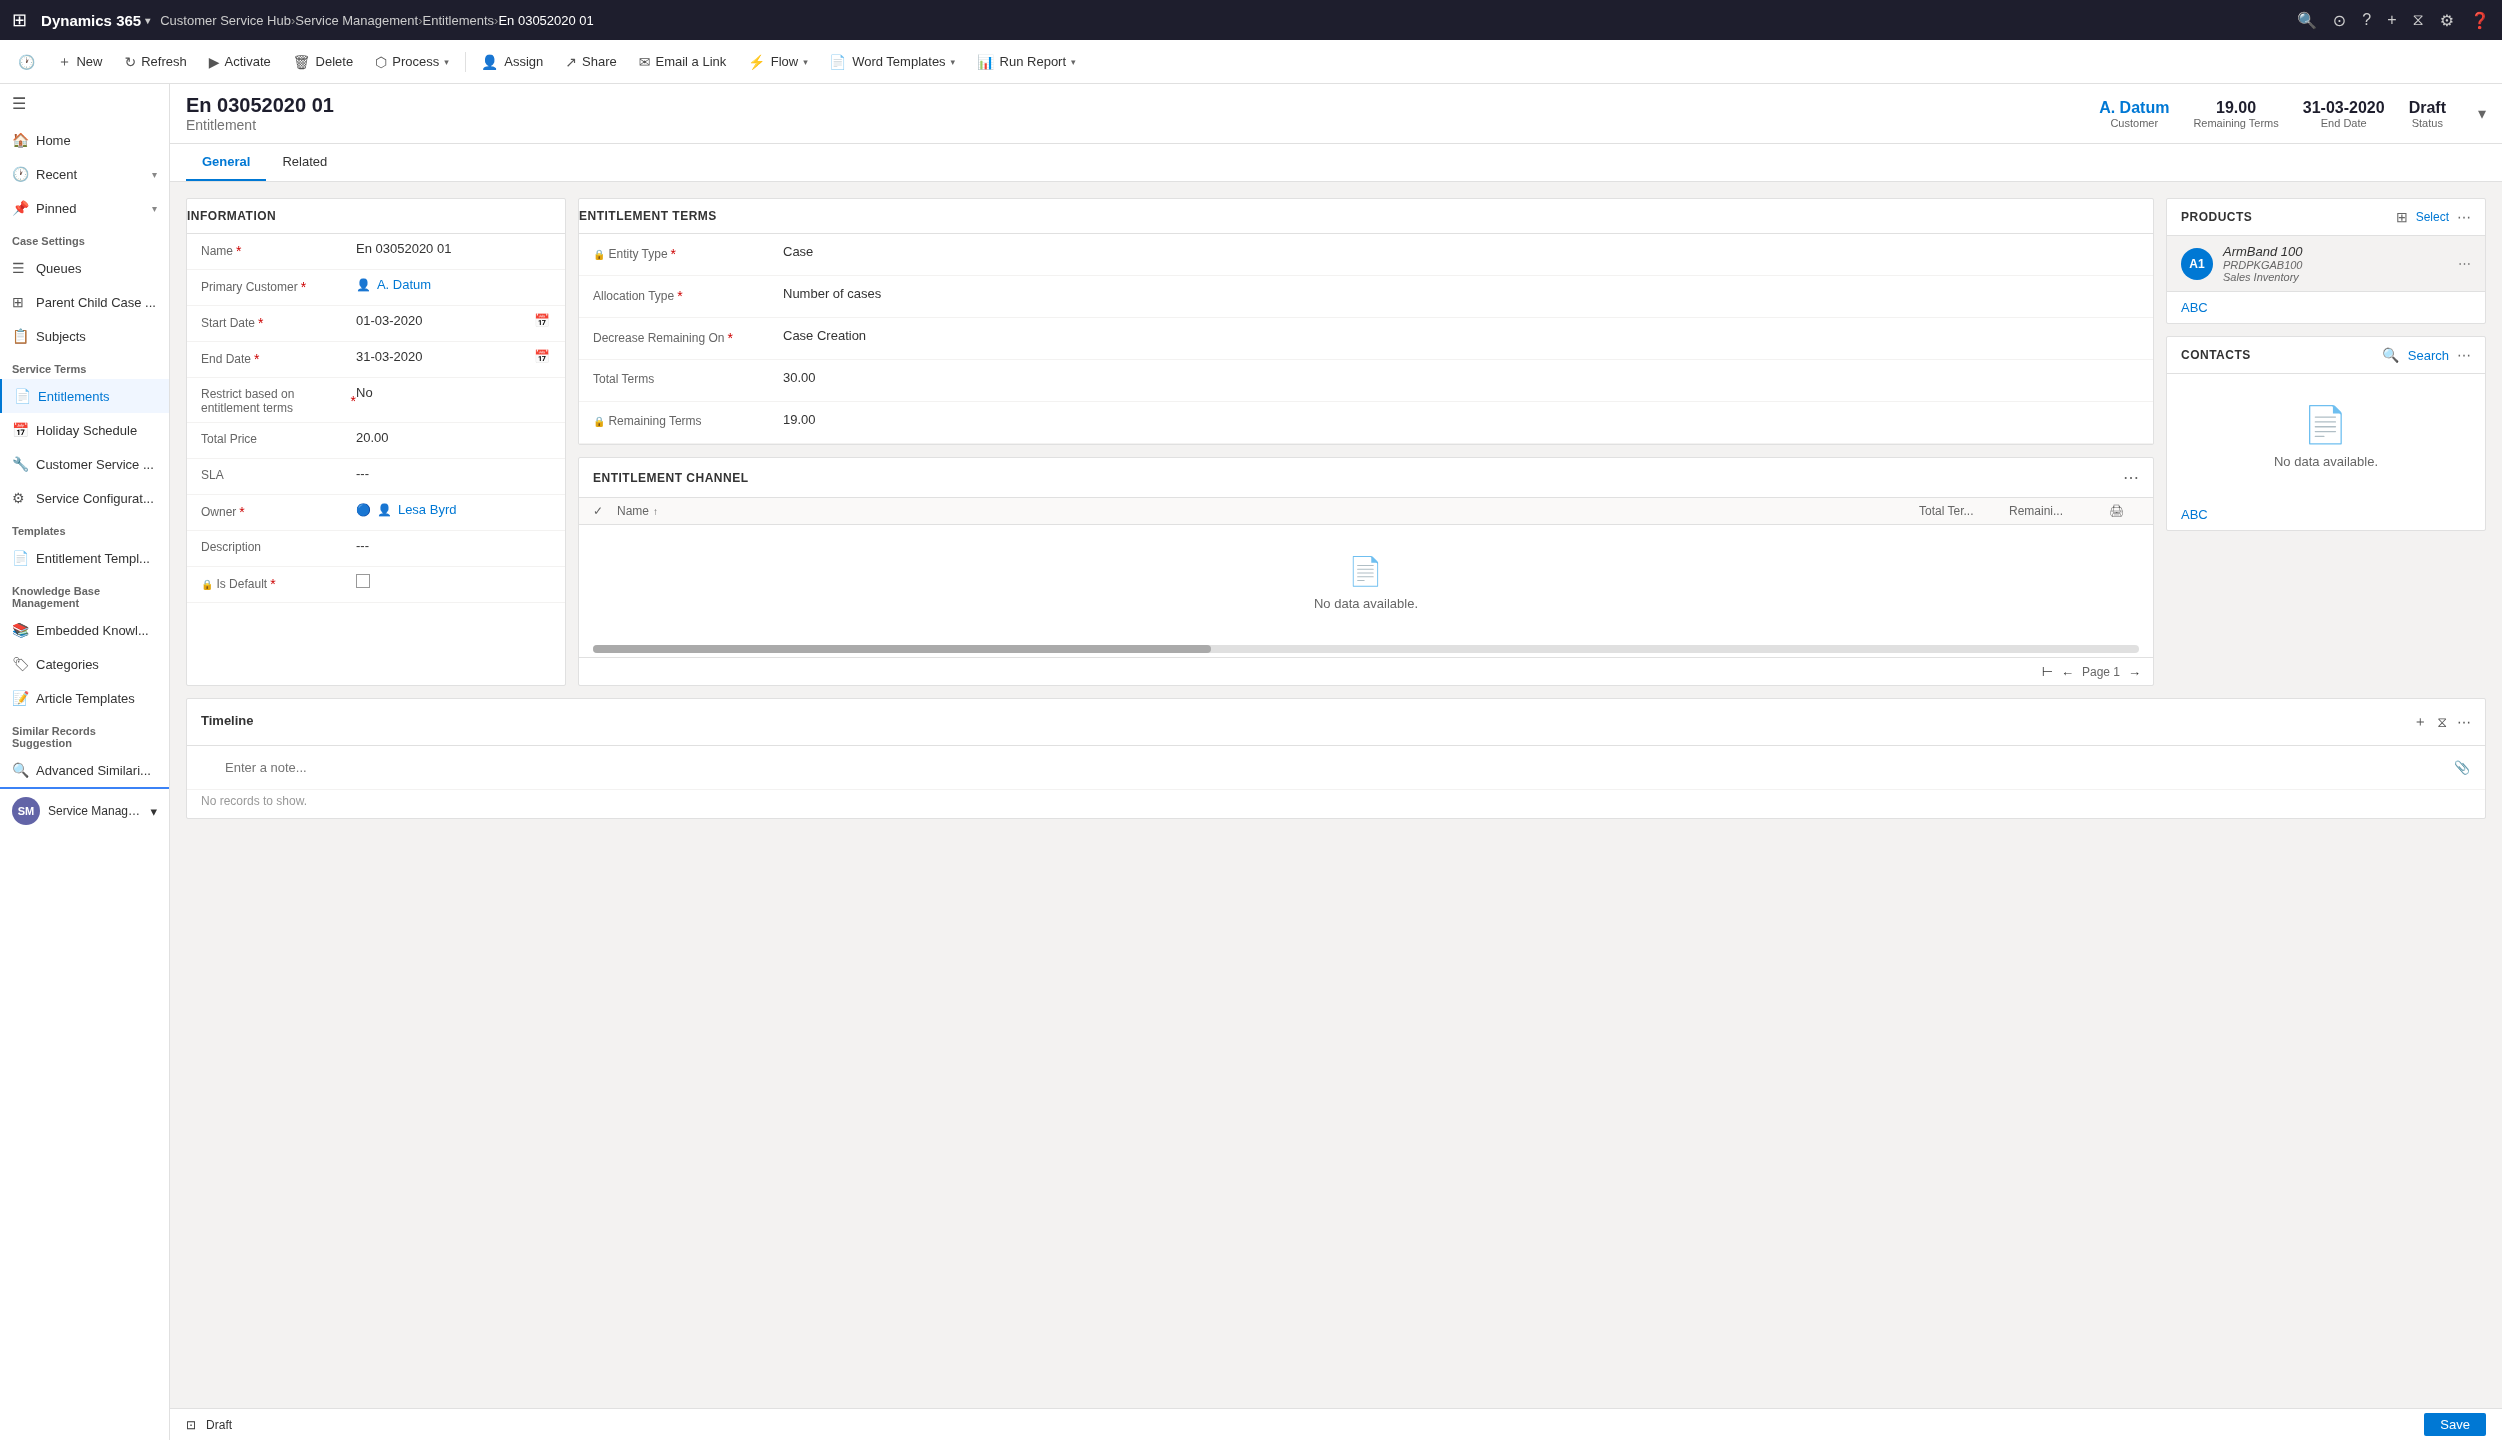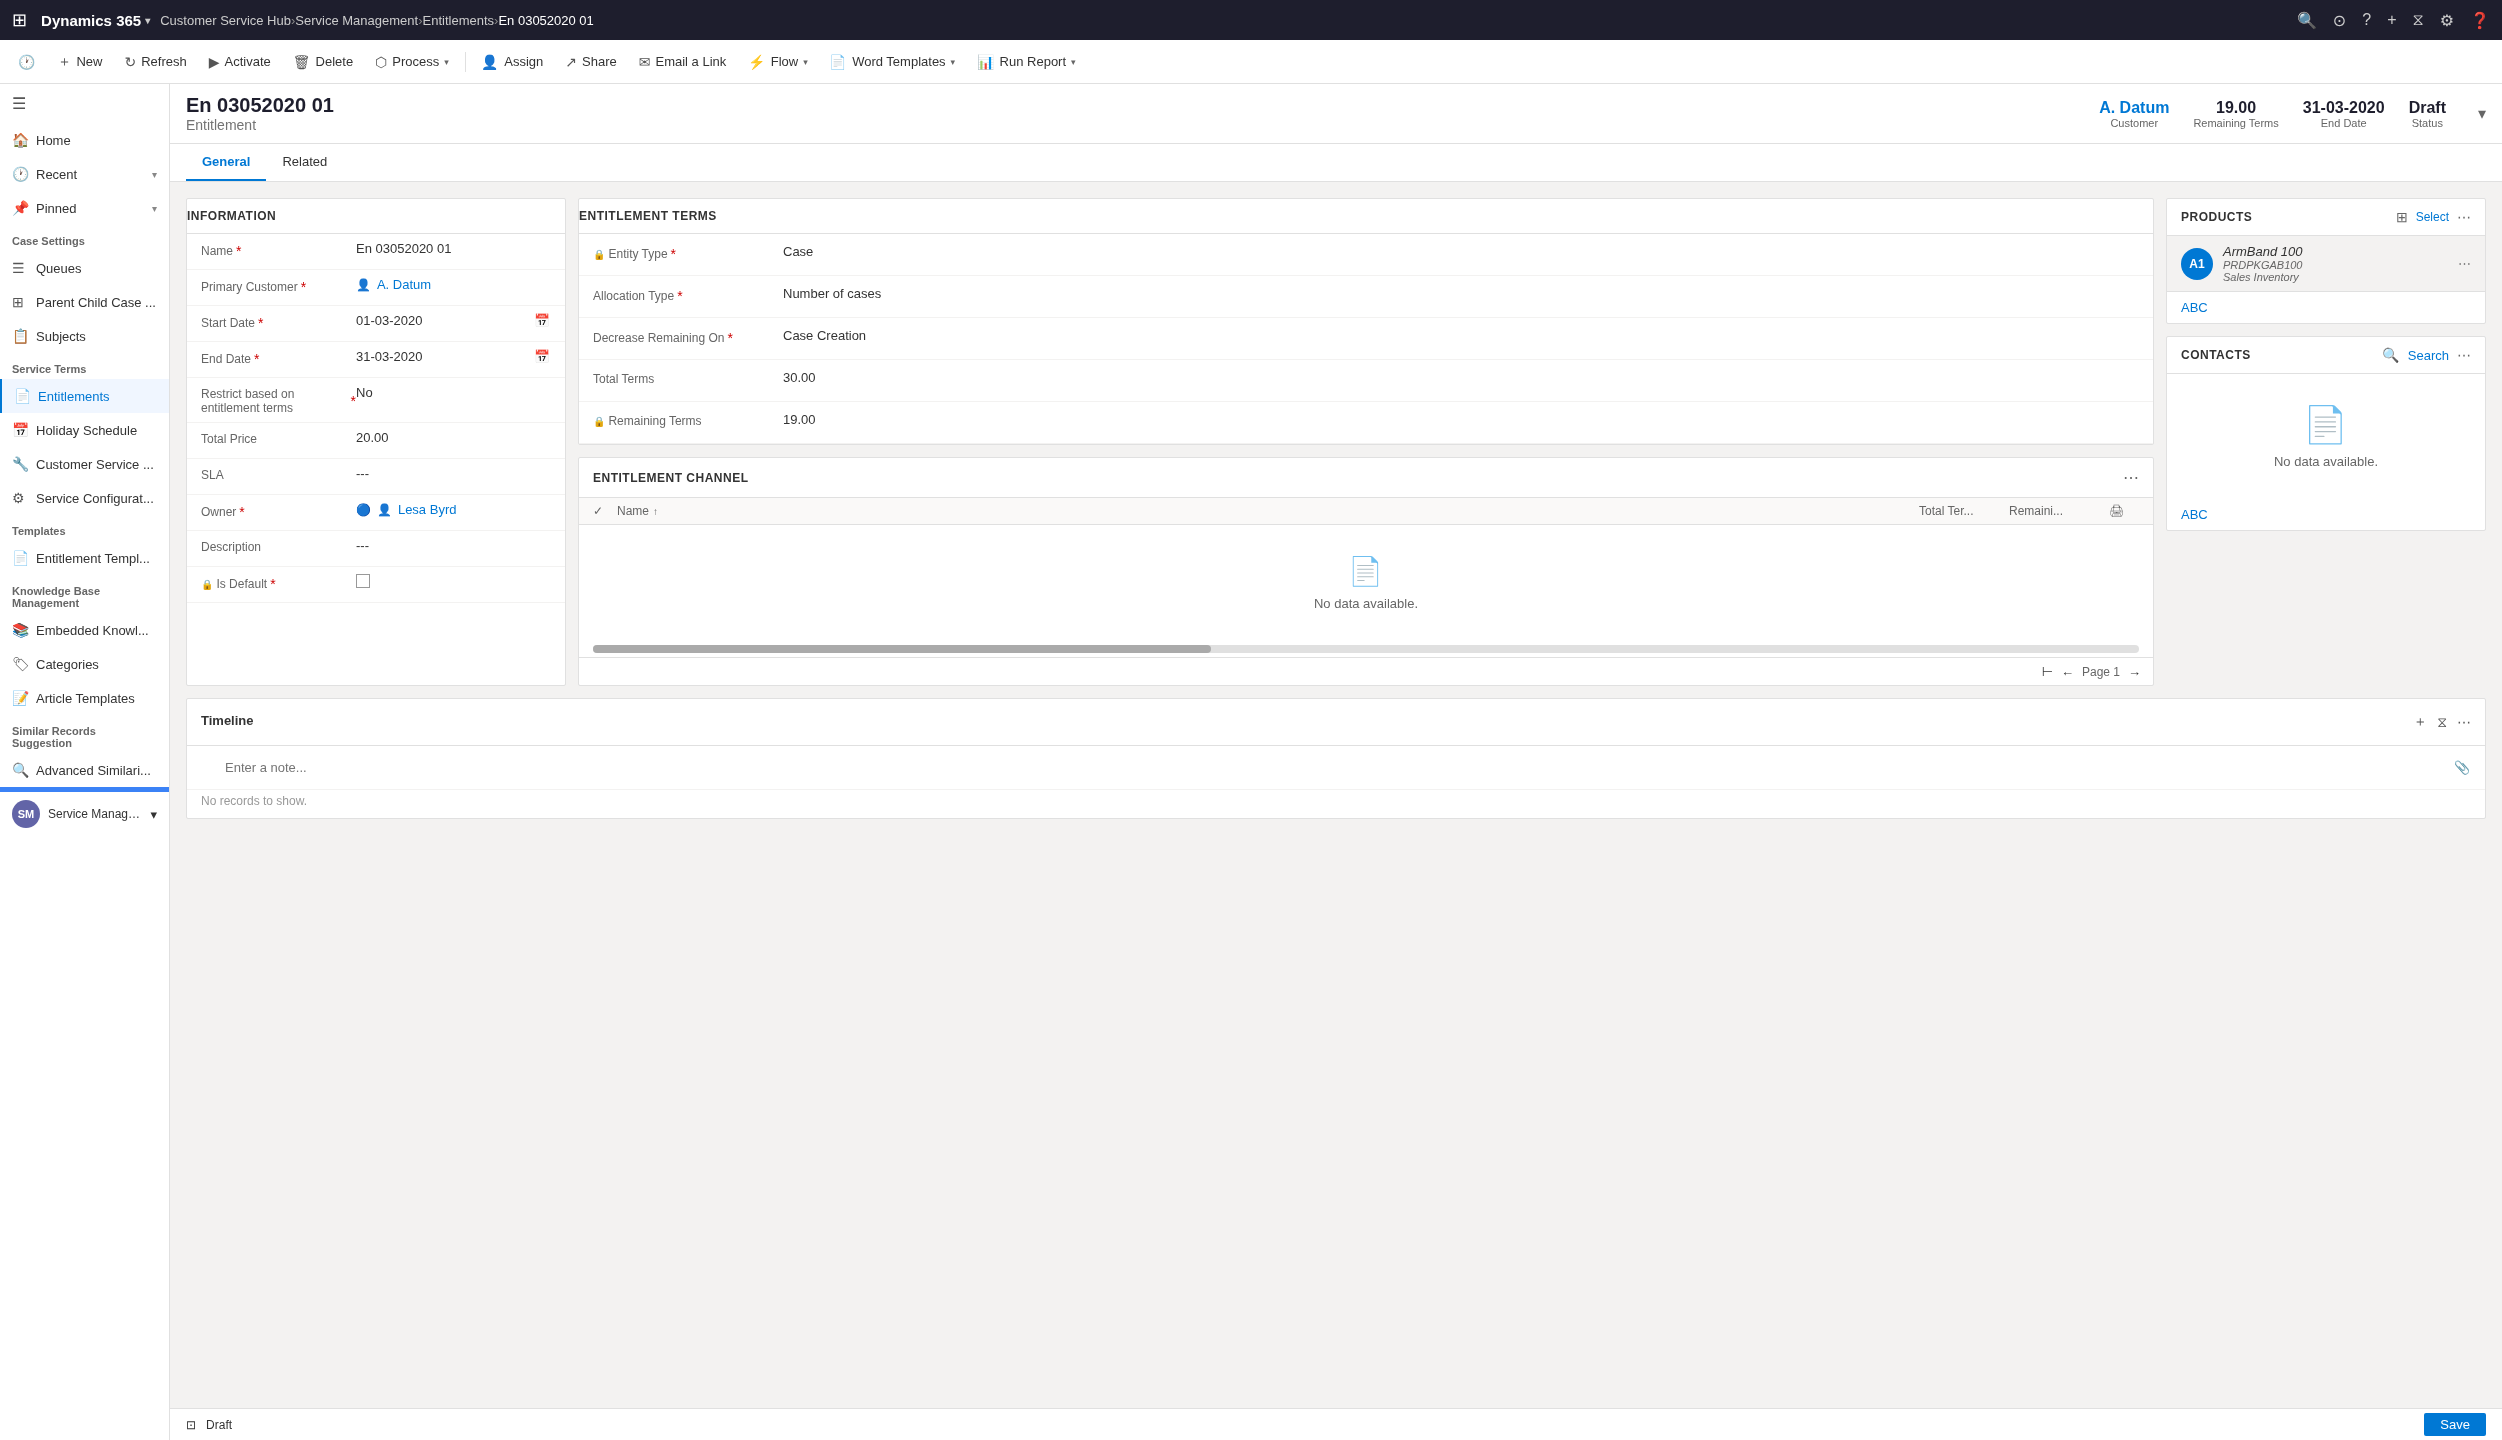--- a/index.html
+++ b/index.html
@@ -426,21 +426,21 @@
       <span class="icon">📝</span>
       <span class="label">Article Templates</span>
     </div>
 
     <div class="sidebar-section-header">Similar Records Suggestion</div>
     <div class="sidebar-nav-item">
       <span class="icon">🔍</span>
       <span class="label">Advanced Similari...</span>
     </div>
 
-    <div style="position:sticky;bottom:0;background:#fff;border-top:5px solid #3b82f6;padding:8px 12px;display:flex;align-items:center;gap:8px;">
+    <div style="position:sticky;bottom:0;background:#fff;border-top:2px solid #3b82f6;padding:8px 12px;display:flex;align-items:center;gap:8px;">
       <div style="width:28px;height:28px;background:#6264a7;border-radius:50%;display:flex;align-items:center;justify-content:center;color:#fff;font-size:11px;font-weight:600;">SM</div>
       <span style="flex:1;font-size:12px;color:#333;overflow:hidden;text-overflow:ellipsis;white-space:nowrap;">Service Managem...</span>
       <span>▾</span>
     </div>
   </div>
 
   <div class="main-content-wrapper">
 
     <div class="record-header">
       <div class="record-header-left">

